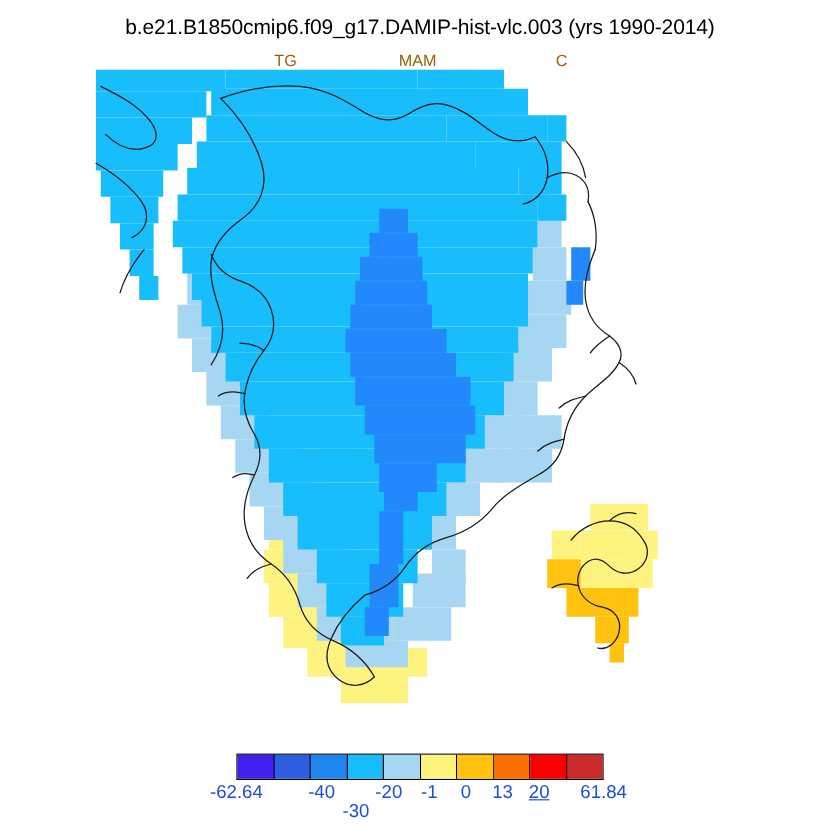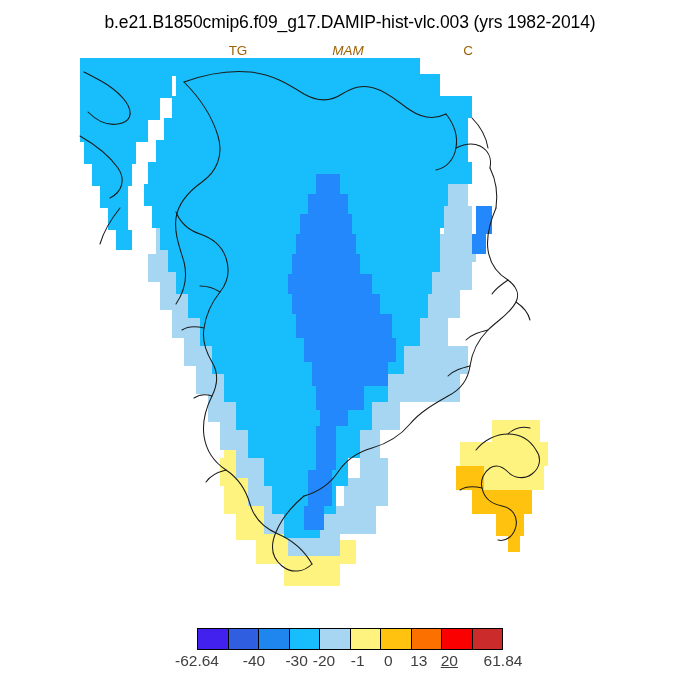--- a/index.html
+++ b/index.html
@@ -35,21 +35,21 @@
   }
   .sub-label {
     position: absolute;
     top: 43px;
     font-size: 13.5px;
     text-align: center;
     white-space: nowrap;
     color: #a16207;
   }
   #sub-tg  { left: 208px; width: 60px; }
-  #sub-mam { left: 318px; width: 60px; font-style: italic; }
+  #sub-mam { left: 318px; width: 60px; }
   #sub-c   { left: 438px; width: 60px; }
 
   
   #map-plot {
     position: absolute;
     top: 58px;
     left: 60px;
     width: 580px;
     height: 545px;
   }
@@ -85,30 +85,30 @@
     top: 652px;
     width: 700px;
     height: 24px;
   }
   .cb-label {
     position: absolute;
     top: 0;
     font-size: 15.5px;
     text-align: right;
     white-space: nowrap;
-    color: #404040;
+    color: #1d4ed8;
     transform: translateX(-50%);
   }
 </style>
 </head>
 <body>
 
 <div id="page">
 
-  <div id="main-title">b.e21.B1850cmip6.f09_g17.DAMIP-hist-vlc.003 (yrs 1982-2014)</div>
+  <div id="main-title">b.e21.B1850cmip6.f09_g17.DAMIP-hist-vlc.003 (yrs 1990-2014)</div>
 
   <div class="sub-label" id="sub-tg">TG</div>
   <div class="sub-label" id="sub-mam">MAM</div>
   <div class="sub-label" id="sub-c">C</div>
 
   <div id="map-plot">
     <svg id="map-svg" viewBox="0 0 580 545" xmlns="http://www.w3.org/2000/svg">
       <g>
 
         <g id="g-yellow" fill="#fff380">
@@ -309,22 +309,22 @@
       <div class="cb-seg" title="-10 to 0" style="background: rgb(255, 243, 128);"></div>
       <div class="cb-seg" title="0 to 10" style="background: rgb(255, 194, 14);"></div>
       <div class="cb-seg" title="10 to 20" style="background: rgb(252, 112, 0);"></div>
       <div class="cb-seg" title="20 to 30" style="background: rgb(251, 0, 0);"></div>
       <div class="cb-seg" title="30 to 37.58" style="background: rgb(204, 43, 43);"></div>
     </div>
   </div>
 
   <div id="cb-labels">
       <div class="cb-label" style="left: 197px;">-62.64</div>
-      <div class="cb-label" style="left: 254px;">-40</div>
-      <div class="cb-label" style="left: 296.659px;">-30</div>
+      <div class="cb-label" style="left: 268px;">-40</div>
+      <div class="cb-label" style="left: 296.659px; margin-top: 16px;">-30</div>
       <div class="cb-label" style="left: 324px;">-20</div>
       <div class="cb-label" style="left: 357.725px;">-1</div>
       <div class="cb-label" style="left: 388.258px;">0</div>
       <div class="cb-label" style="left: 418.79px;">13</div>
       <div class="cb-label" style="left: 449.323px; text-decoration: underline;">20</div>
       <div class="cb-label" style="left: 503px;">61.84</div>
     </div>
 
 </div>
 

